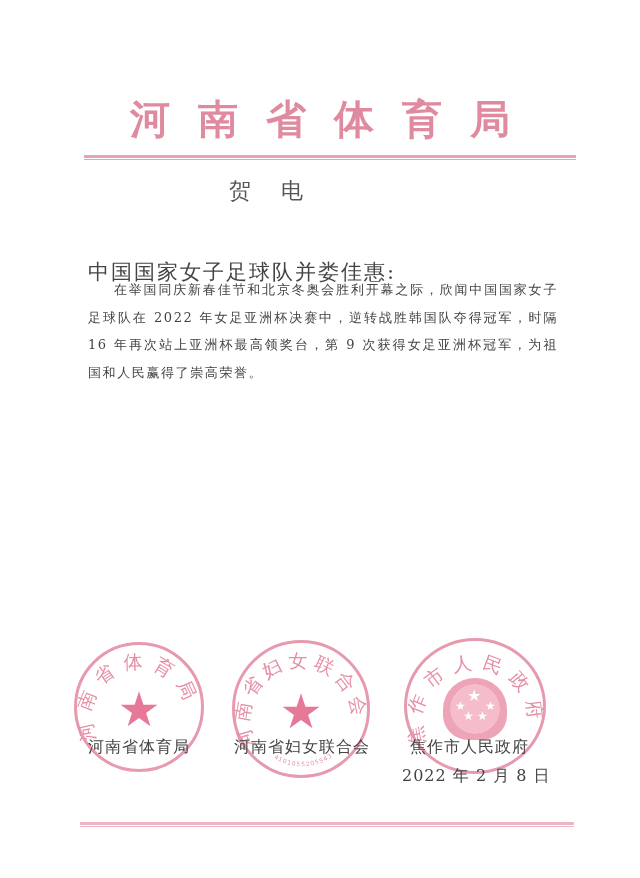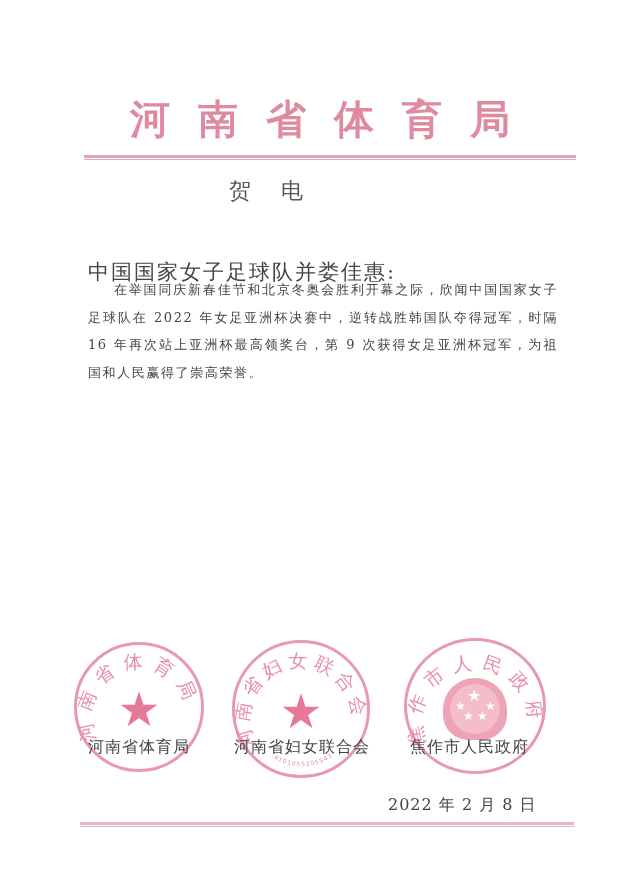--- a/index.html
+++ b/index.html
@@ -33,21 +33,21 @@
   .emblem { position: absolute; left: 50%; top: 52%; transform: translate(-50%,-50%); width: 64px; height: 62px;
             border-radius: 50% 50% 40% 40%; background: radial-gradient(circle, #ef9eb0 0 55%, #e67a95 56% 100%); opacity: 0.75; }
   .emblem span { position: absolute; color: #fff; font-size: 12px; line-height: 1; }
 
   .signers { position: absolute; top: 737px; left: 0; width: 640px; font-size: 16px; color: #444; }
   .signer { position: absolute; letter-spacing: 1px; }
   .signer.a { left: 88px; }
   .signer.b { left: 234px; }
   .signer.c { left: 410px; }
 
-  .date { position: absolute; left: 388px; top: 766px; font-size: 16px; color: #444; letter-spacing: 1px; margin-top: 29px; }
+  .date { position: absolute; left: 402px; top: 766px; font-size: 16px; color: #444; letter-spacing: 1px; }
   .seal-text { font-family: "DejaVu Sans", sans-serif; fill: #e3839c; font-size: 19px; }
   .seal-num { font-family: "DejaVu Sans", sans-serif; fill: #e3839c; font-size: 6px; }
 </style>
 </head>
 <body>
 
 <div class="letterhead">河南省体育局</div>
 <div class="rule top"></div>
 
 <div class="doc-title">贺电</div>

